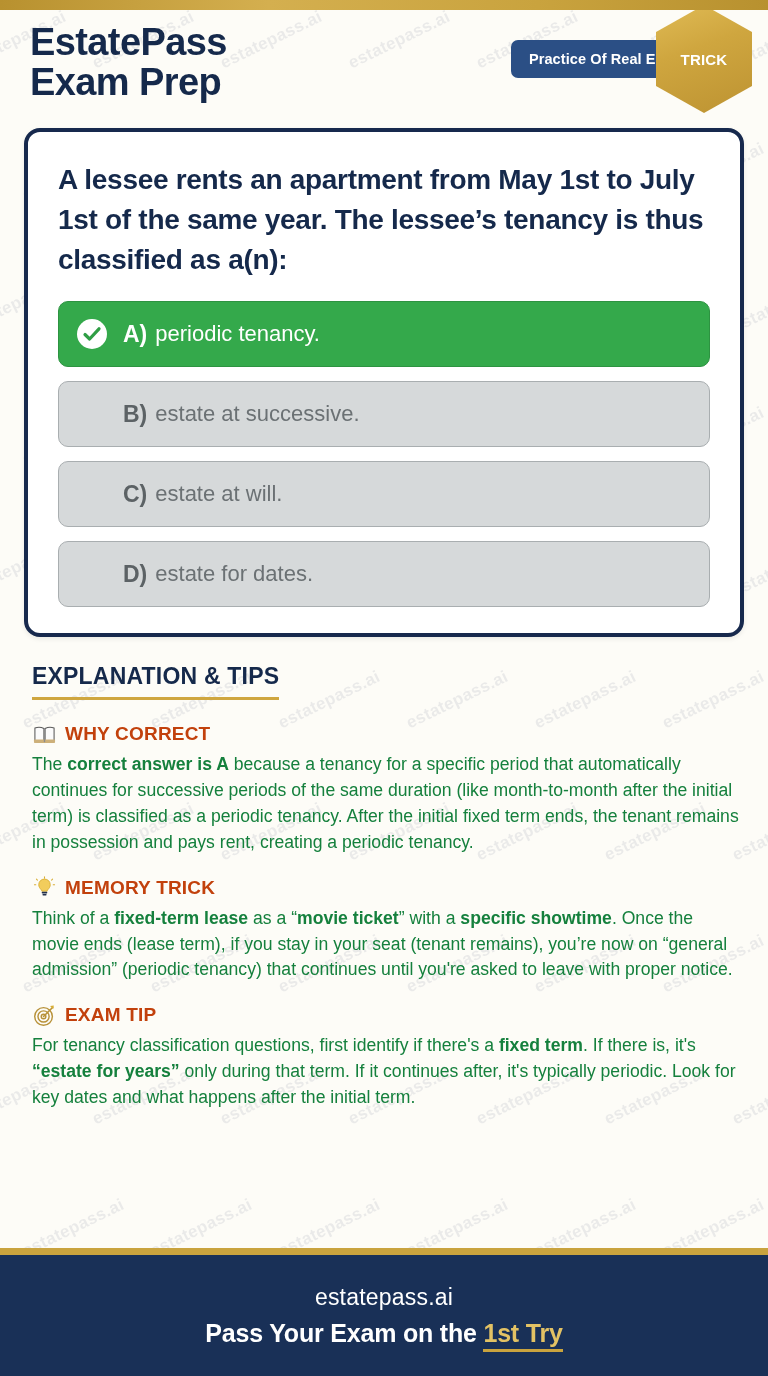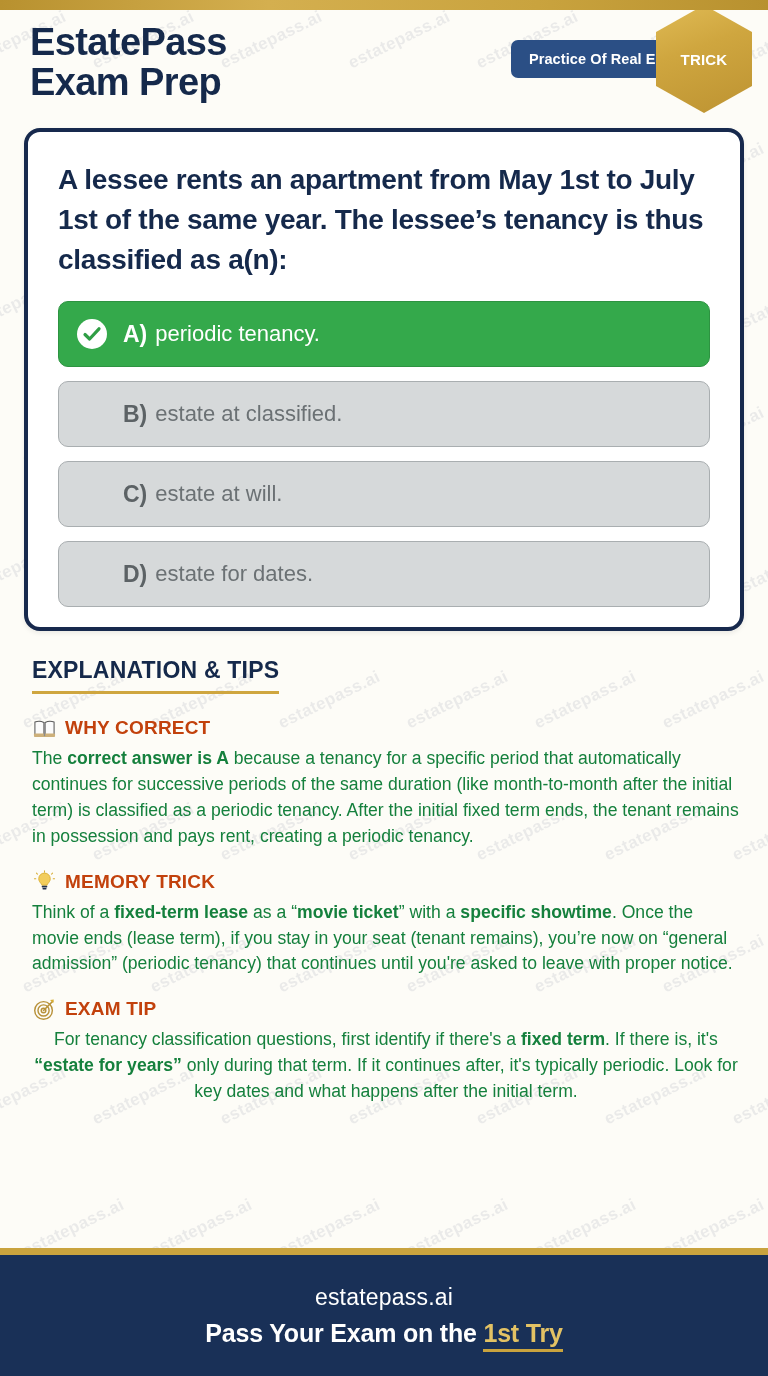--- a/index.html
+++ b/index.html
@@ -111,21 +111,21 @@
     font-weight: 700;
     letter-spacing: .2px;
   }
 
   
   .q-card {
     margin: 8px 24px 0 24px;
     background: #ffffff;
     border: 4px solid #17294d;
     border-radius: 16px;
-    padding: 28px 30px 20px 30px;
+    padding: 28px 30px 26px 30px;
     box-shadow: 0 2px 5px rgba(0,0,0,.08);
   }
   .q-text {
     font-size: 28px;
     line-height: 1.42;
     font-weight: 700;
     color: #15294b;
     letter-spacing: -0.3px;
     margin-bottom: 22px;
   }
@@ -185,21 +185,21 @@
     font-weight: 700;
     color: #15294b;
     letter-spacing: .2px;
     display: inline-block;
     padding-bottom: 7px;
     border-bottom: 3px solid #cfa63f;
     margin-bottom: 22px;
   }
 
   .sec { margin-bottom: 20px; }
-  .sec:last-child { margin-bottom: 16px; text-align: center; }
+  .sec:last-child { margin-bottom: 16px; }
   .sec-head {
     display: flex;
     align-items: center;
     gap: 9px;
     margin-bottom: 6px;
   }
   .sec-icon {
     width: 24px; height: 24px;
     display: flex; align-items: center; justify-content: center;
     flex: 0 0 auto;
@@ -353,21 +353,21 @@
             <svg width="20" height="20" viewBox="0 0 20 20" aria-hidden="true">
               <path d="M3 10.5 L7.6 15 L17 4.8" fill="none" stroke="#2f9e45" stroke-width="3.2" stroke-linecap="round" stroke-linejoin="round"></path>
             </svg>
           </span>
           <span class="opt-label">A)</span>
           <span class="opt-body">periodic tenancy.</span>
         </div>
         <div class="opt plain">
           <span class="spacer"></span>
           <span class="opt-label">B)</span>
-          <span class="opt-body">estate at classified.</span>
+          <span class="opt-body">estate at successive.</span>
         </div>
         <div class="opt plain">
           <span class="spacer"></span>
           <span class="opt-label">C)</span>
           <span class="opt-body">estate at will.</span>
         </div>
         <div class="opt plain">
           <span class="spacer"></span>
           <span class="opt-label">D)</span>
           <span class="opt-body">estate for dates.</span>

